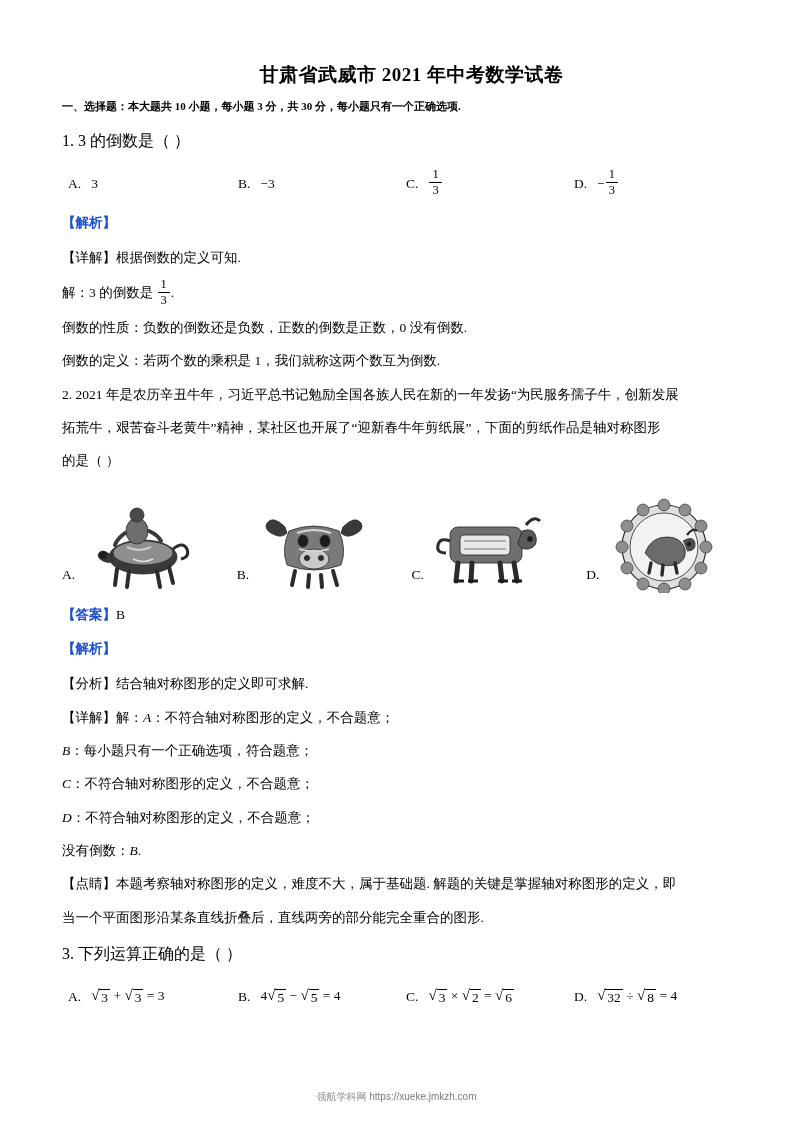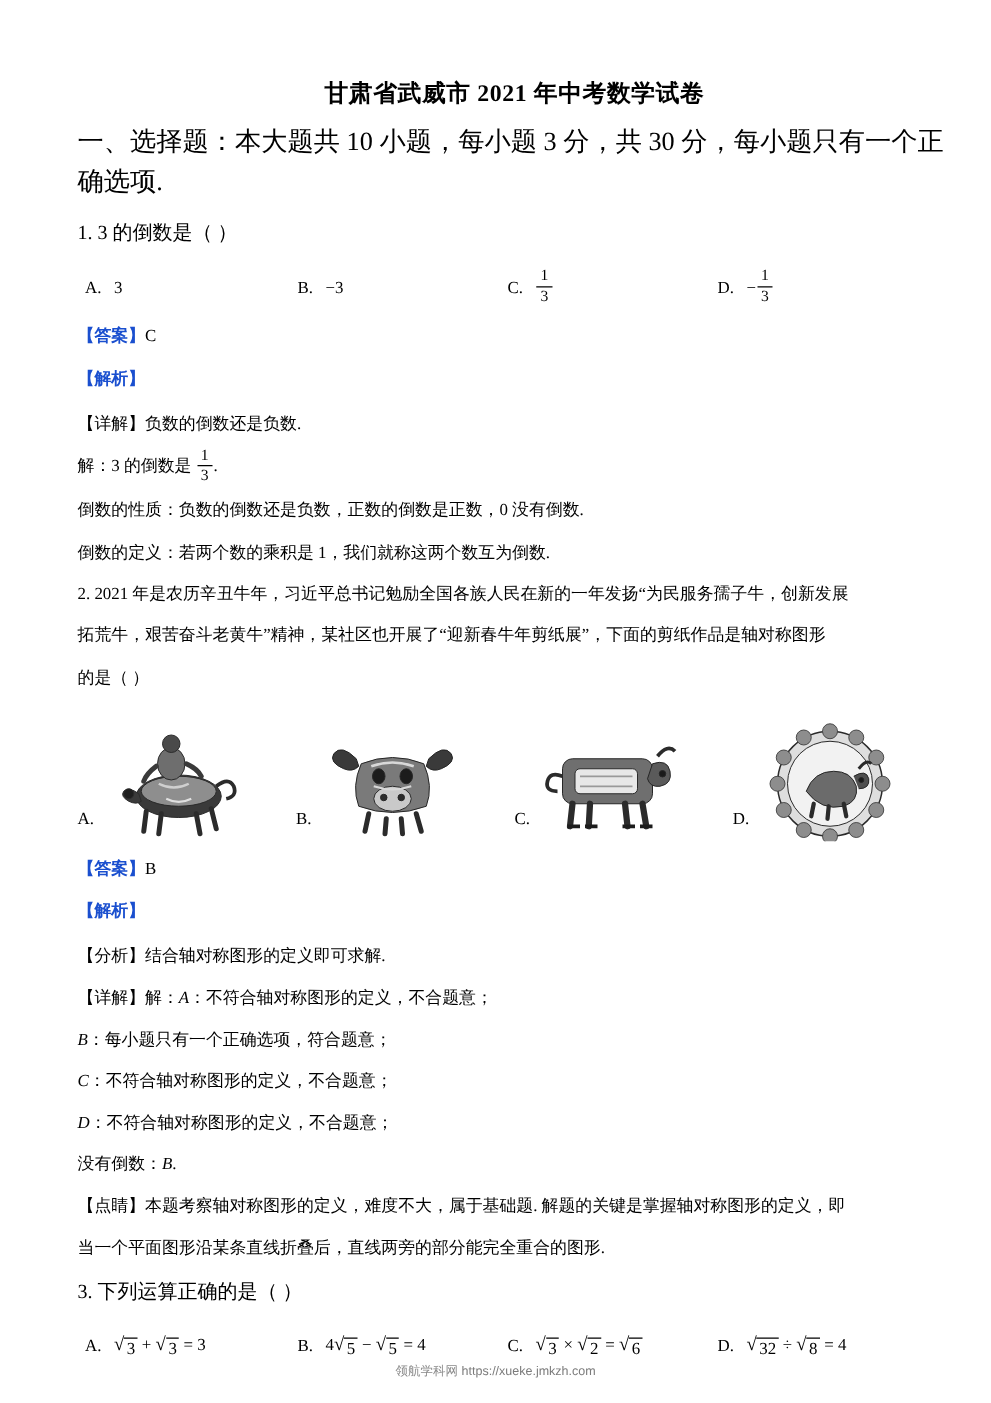--- a/index.html
+++ b/index.html
@@ -24,22 +24,22 @@
   }
   .doc-title {
     text-align: center;
     font-size: 19px;
     font-weight: bold;
     letter-spacing: 0.5px;
     margin: 14px 0 10px 0;
     font-family: "Liberation Serif", "DejaVu Serif", serif;
   }
   .section-head {
-    font-size: 21px;
-    font-weight: normal;
+    font-size: 11px;
+    font-weight: bold;
     margin: 4px 0 12px 0;
     line-height: 1.5;
   }
   .q-line {
     font-size: 16px;
     line-height: 1.75;
     margin: 9px 0;
   }
   .q-body {
     font-size: 13.5px;
@@ -172,30 +172,27 @@
     <div class="choice c4">
       <span class="lbl">D.</span>
       <span>−</span>
       <span class="frac">
         <span class="num">1</span>
         <span class="den">3</span>
       </span>
     </div>
   </div>
 
-  <div class="ans-line">
-    <span class="ans-tag">【答案】</span><span class="ans-val">C</span>
-  </div>
 
   <div class="ans-line">
     <span class="ans-tag">【解析】</span>
   </div>
 
   <div class="q-body">
-    <span>【详解】</span><span>负数的倒数还是负数.</span>
+    <span>【详解】</span><span>根据倒数的定义可知.</span>
   </div>
 
   <div class="q-body">
     <span>解：3 的倒数是</span>
     <span class="frac">
       <span class="num">1</span>
       <span class="den">3</span>
     </span><span>.</span>
   </div>
 

